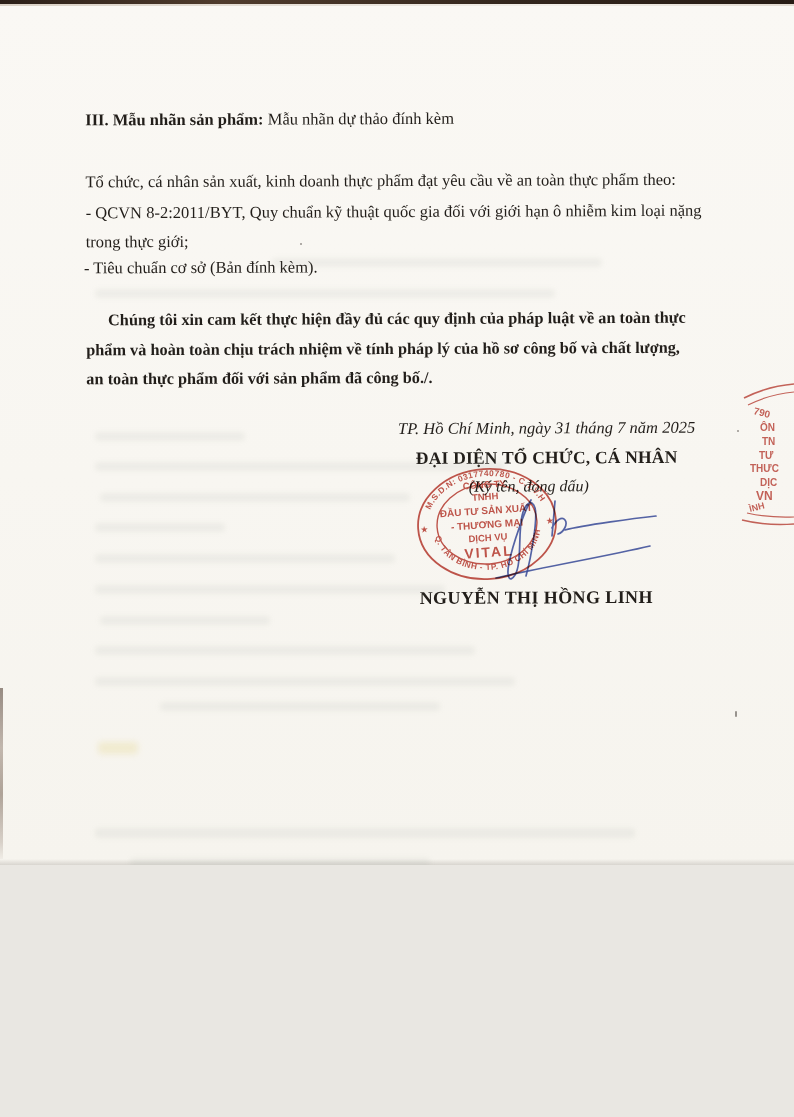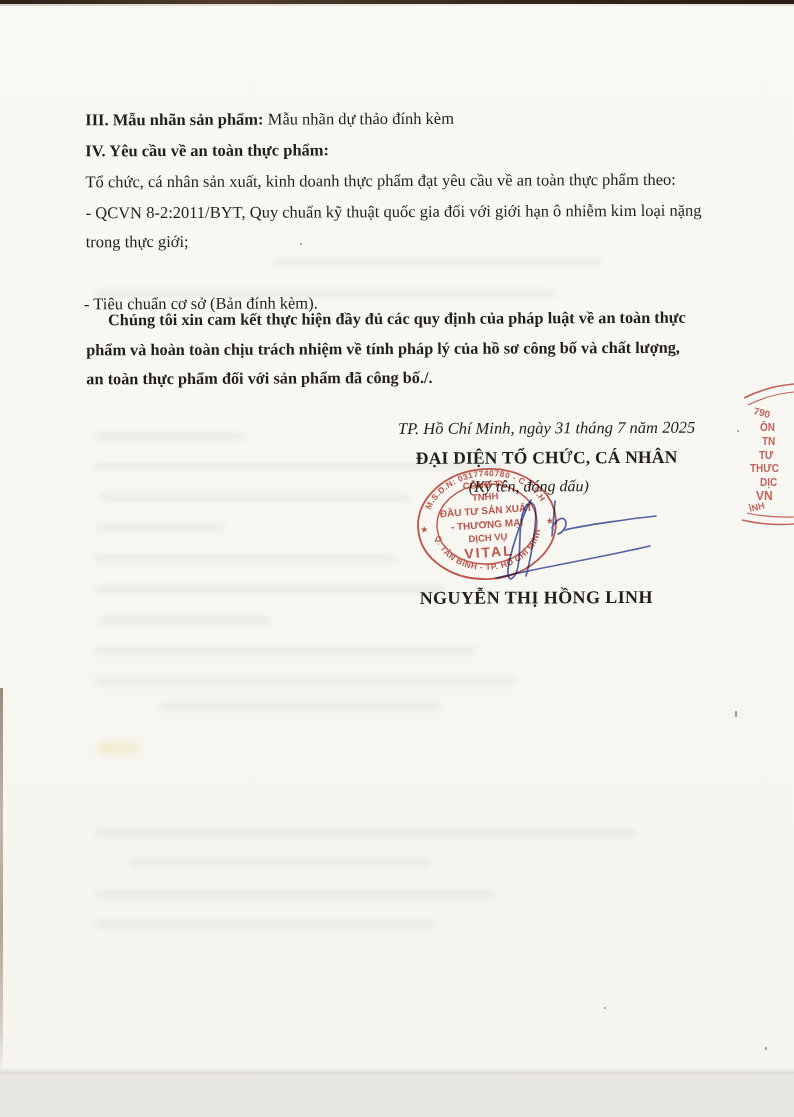--- a/index.html
+++ b/index.html
@@ -3,21 +3,21 @@
 <meta charset="utf-8">
 <style>
   :root{
     --stamp-red:#bf4a40;
     --sig-blue:#3f51a3;
     --ink:#221e1a;
   }
   html,body{margin:0;padding:0;}
   body{background:#e9e7e2;}
   .page{
-    position:relative;width:794px;height:1074px;overflow:hidden;
+    position:relative;width:794px;height:865px;overflow:hidden;
     background:linear-gradient(180deg,#faf8f4 0%,#f8f6f1 55%,#f6f4ee 100%);
     font-family:"Liberation Serif","DejaVu Serif",serif;
     color:var(--ink);
   }
   
   .edge-top{position:absolute;top:0;left:0;right:0;height:4px;
     background:linear-gradient(90deg,#2b1f18,#503c2d 28%,#33261d 65%,#271c15);}
   .edge-top-fade{position:absolute;top:4px;left:0;right:0;height:2px;
     background:linear-gradient(90deg,rgba(170,150,128,.4),rgba(205,195,180,.18) 70%,rgba(170,150,128,.3));}
   .edge-left{position:absolute;left:0;top:688px;bottom:6px;width:3px;
@@ -27,21 +27,21 @@
 
   .content{position:absolute;inset:0;transform:rotate(-0.25deg);transform-origin:400px 300px;}
 
   .l{position:absolute;white-space:nowrap;font-size:16.5px;line-height:1.25;}
   .b{font-weight:700;}
   .sec3{left:86px;top:109px;}
   .sec4{left:86px;top:140px;}
   .bl0{left:86px;top:171px;}
   .bl1{left:86px;top:202px;}
   .bl2{left:86px;top:231px;}
-  .bl3{left:84px;top:257px;margin-top:36px;}
+  .bl3{left:84px;top:257px;}
   .cm{font-weight:700;font-size:16.3px;}
   .cm0{left:108px;top:309px;}
   .cm1{left:86px;top:339px;}
   .cm2{left:86px;top:368px;}
 
   .center-col{position:absolute;text-align:center;white-space:nowrap;}
   .date-line{left:381px;top:419px;width:330px;font-style:italic;font-size:16.5px;}
   .rep-title{left:381px;top:448px;width:330px;font-weight:700;font-size:17.5px;letter-spacing:.2px;}
   .sign-note{left:363px;top:478px;width:330px;font-style:italic;font-size:16px;}
   .signer{left:370px;top:588px;width:330px;font-weight:700;font-size:18px;letter-spacing:.4px;}
@@ -64,21 +64,20 @@
 
   <div class="edge-top"></div>
   <div class="edge-top-fade"></div>
   <div class="edge-left"></div>
   <div class="edge-bottom"></div>
 
   <div class="content">
 
     <div class="l sec3"><span class="b">III. Mẫu nhãn sản phẩm:</span><span> Mẫu nhãn dự thảo đính kèm</span></div>
 
-    <div class="l sec4 b">IV. Yêu cầu về an toàn thực phẩm:</div>
 
     <div class="l bl0">Tổ chức, cá nhân sản xuất, kinh doanh thực phẩm đạt yêu cầu về an toàn thực phẩm theo:</div>
     <div class="l bl1">- QCVN 8-2:2011/BYT, Quy chuẩn kỹ thuật quốc gia đối với giới hạn ô nhiễm kim loại nặng</div>
     <div class="l bl2">trong thực giới;</div>
     <div class="l bl3">- Tiêu chuẩn cơ sở (Bản đính kèm).</div>
 
     <div class="l cm cm0">Chúng tôi xin cam kết thực hiện đầy đủ các quy định của pháp luật về an toàn thực</div>
     <div class="l cm cm1">phẩm và hoàn toàn chịu trách nhiệm về tính pháp lý của hồ sơ công bố và chất lượng,</div>
     <div class="l cm cm2">an toàn thực phẩm đối với sản phẩm đã công bố./.</div>
 

